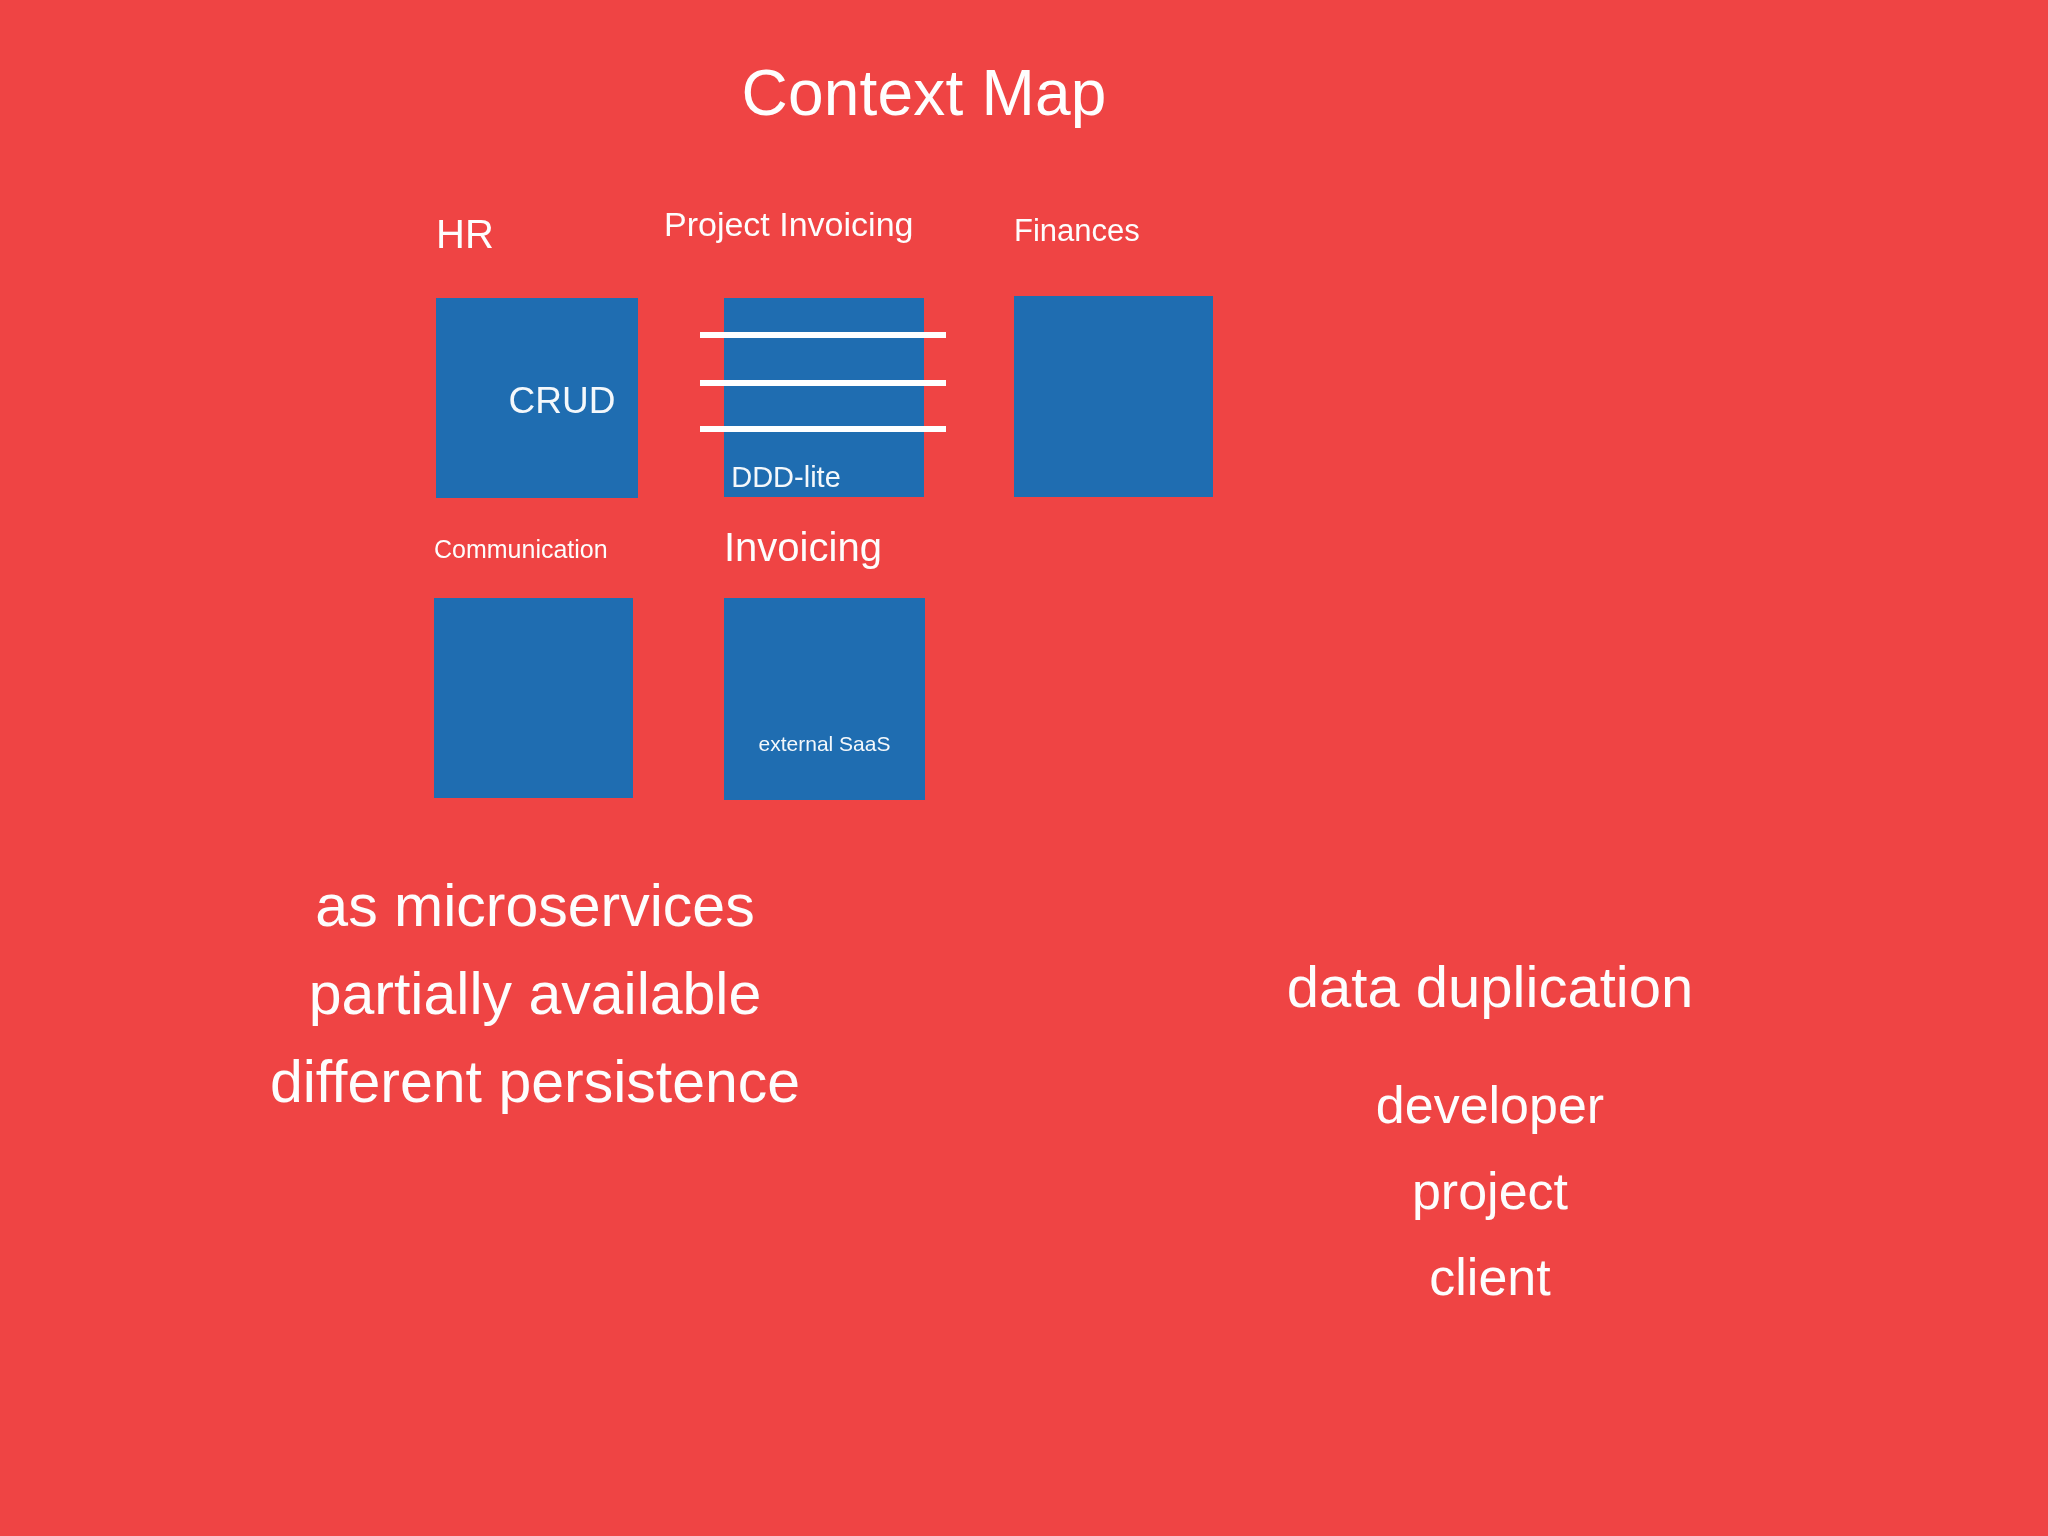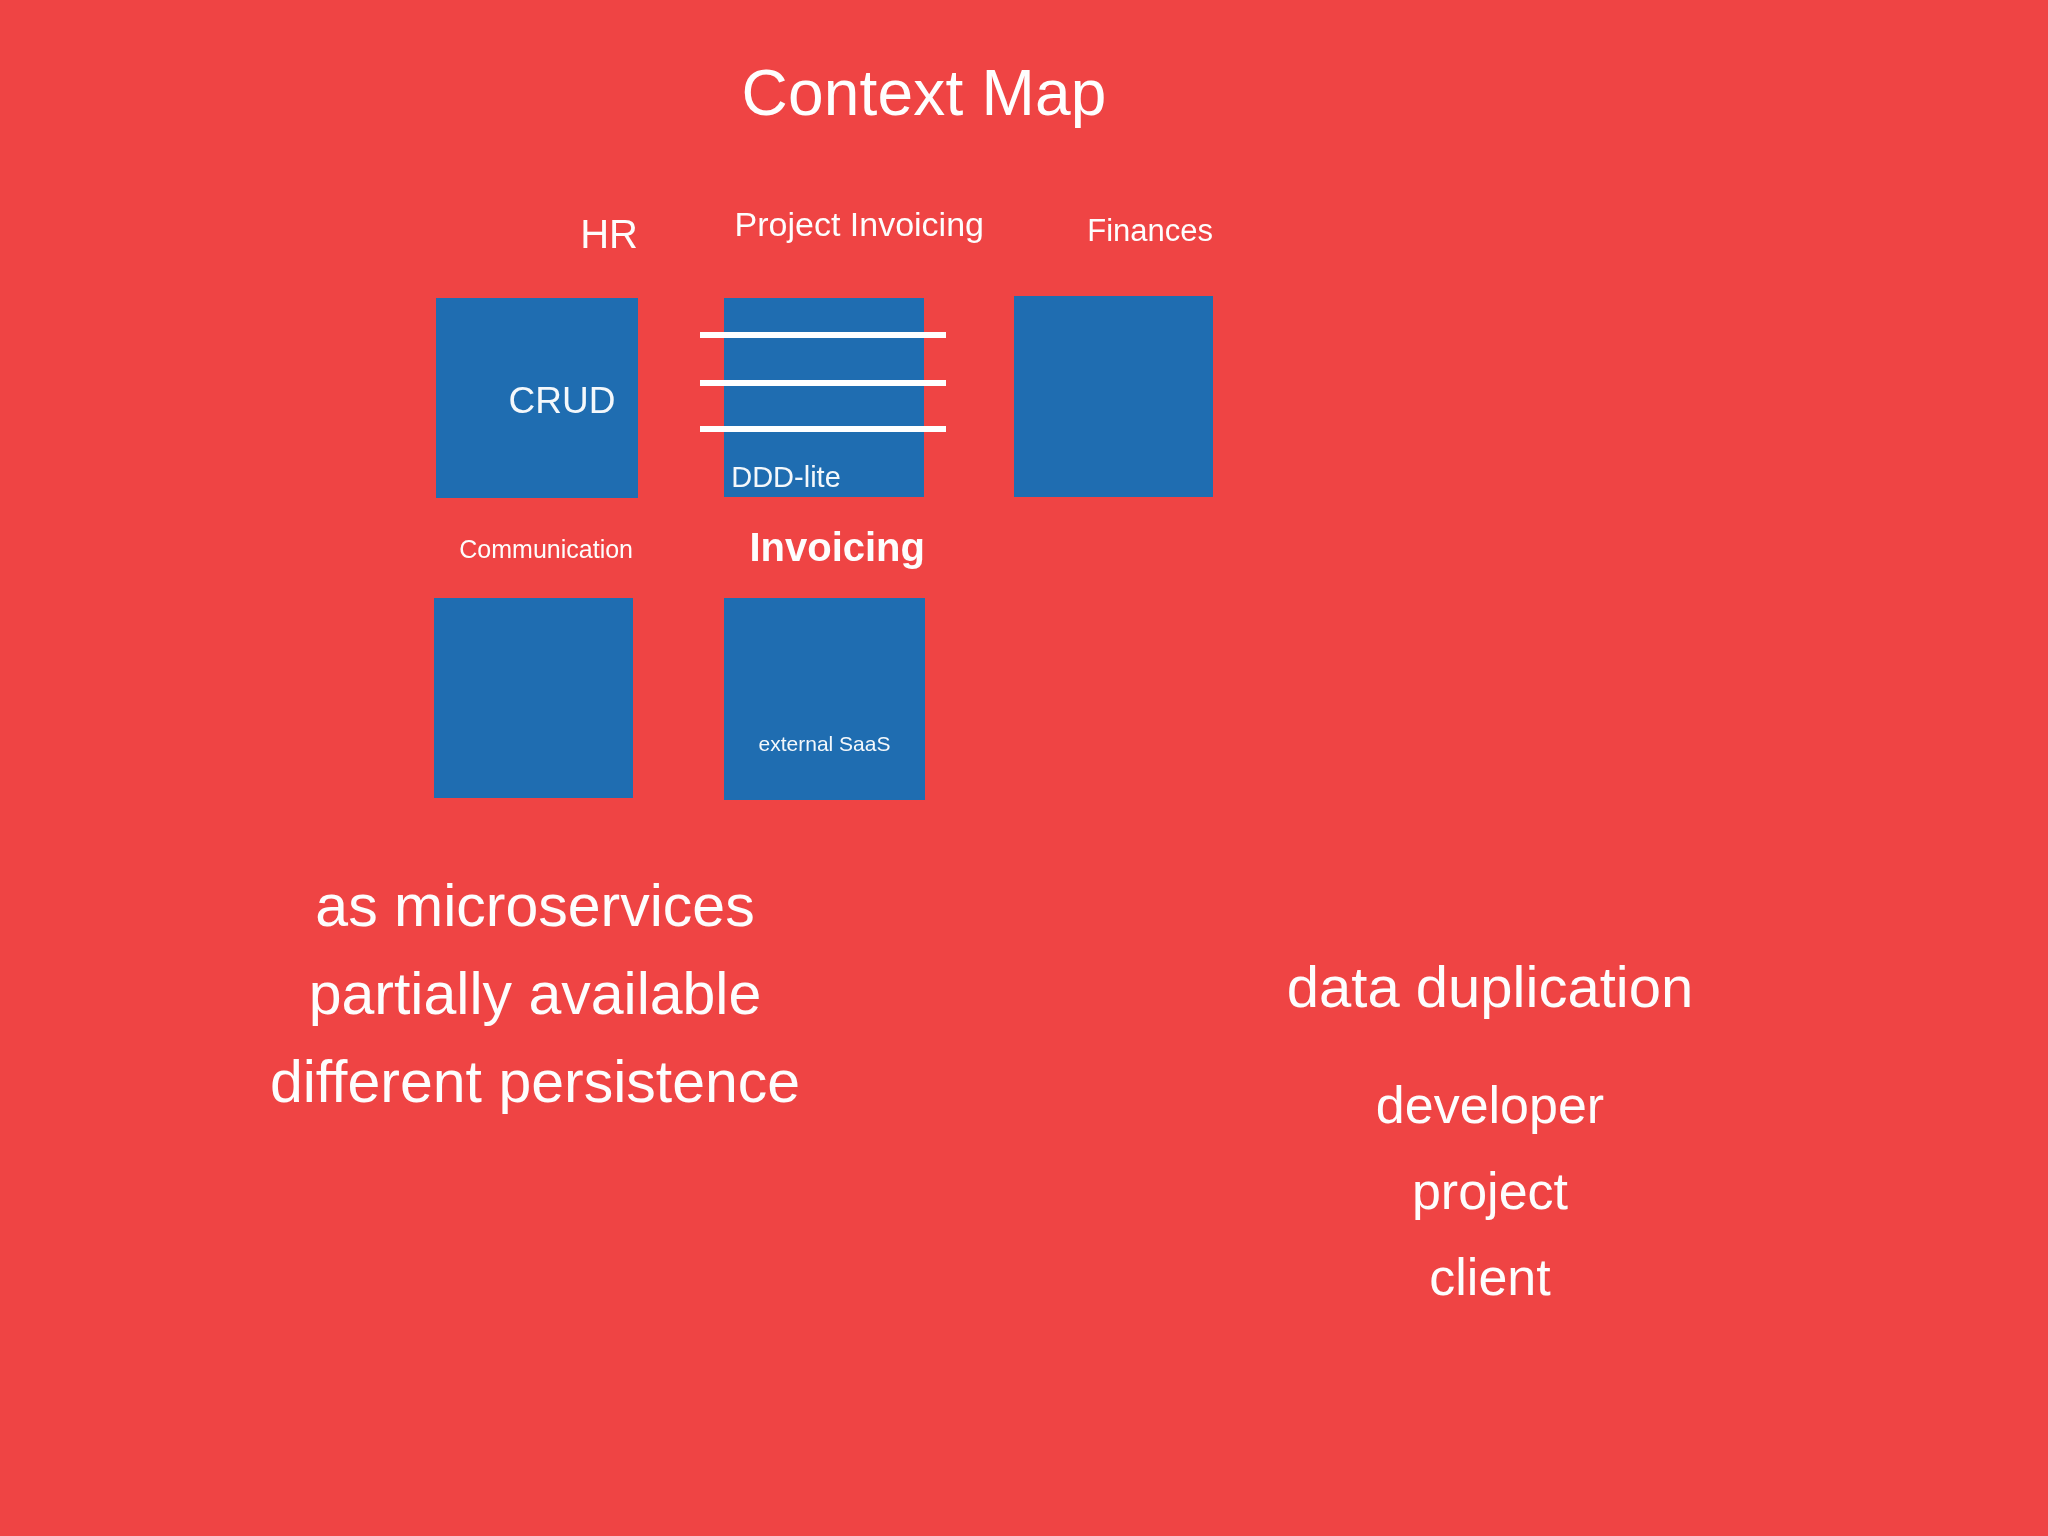--- a/index.html
+++ b/index.html
@@ -60,27 +60,27 @@
   }
   .label-crud      { top: 380px; font-size: 37px; margin-left: 25px; }
   .label-ddd       { top: 461px; font-size: 29px; }
   .label-saas      { top: 732px; font-size: 21px; }
 
   
   .caption {
     color: #fdfdfd;
     font-weight: 400;
     white-space: nowrap;
-    text-align: right;
+    text-align: left;
   }
   .cap-hr       { left: 436px; width: 202px; top: 212px; font-size: 40px; }
   .cap-pm       { left: 664px; width: 320px; top: 205px; font-size: 34px; }
   .cap-finances { left: 1014px; width: 199px; top: 213px; font-size: 31px; }
   .cap-comm     { left: 434px; width: 199px; top: 535px; font-size: 25px; }
-  .cap-invoice  { left: 724px; width: 201px; top: 525px; font-size: 40px; font-weight: bold; }
+  .cap-invoice  { left: 724px; width: 201px; top: 525px; font-size: 40px; }
 
   
   .pm-line {
     left: 700px;
     width: 246px;
     height: 6px;
     background: #ffffff;
   }
   .pm-line-1 { top: 332px; }
   .pm-line-2 { top: 380px; }

